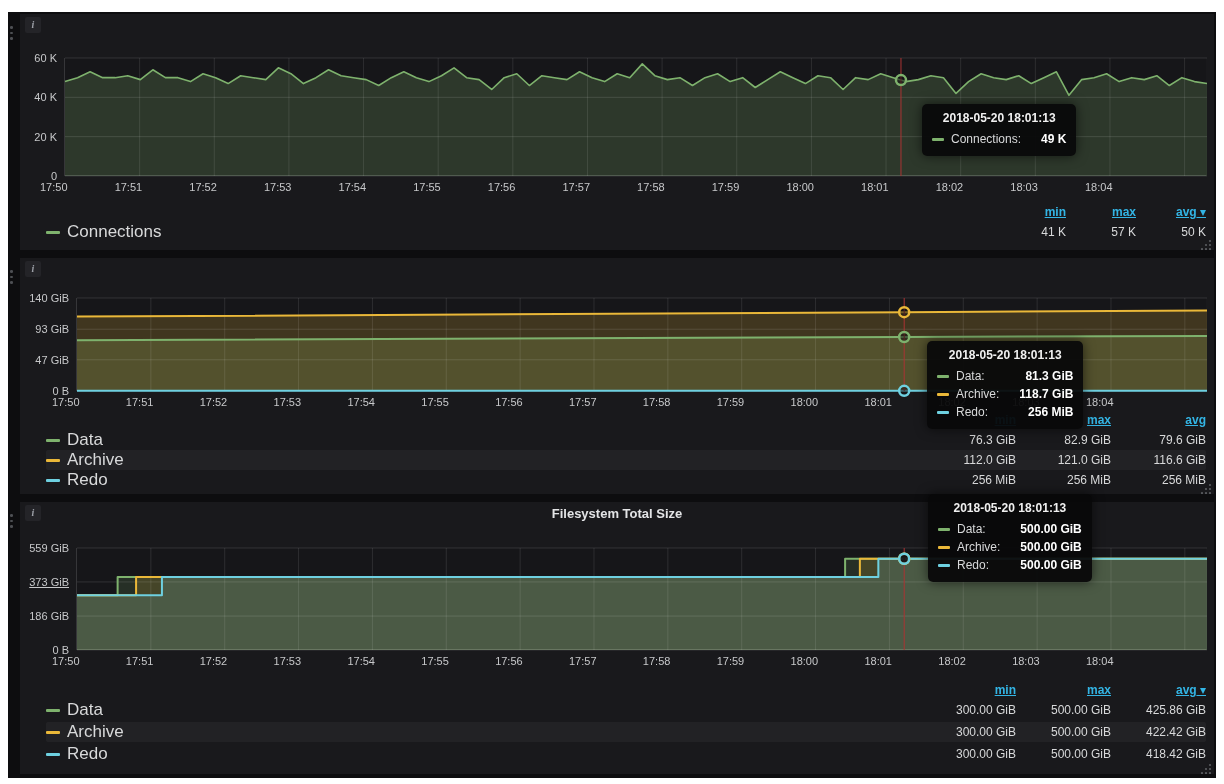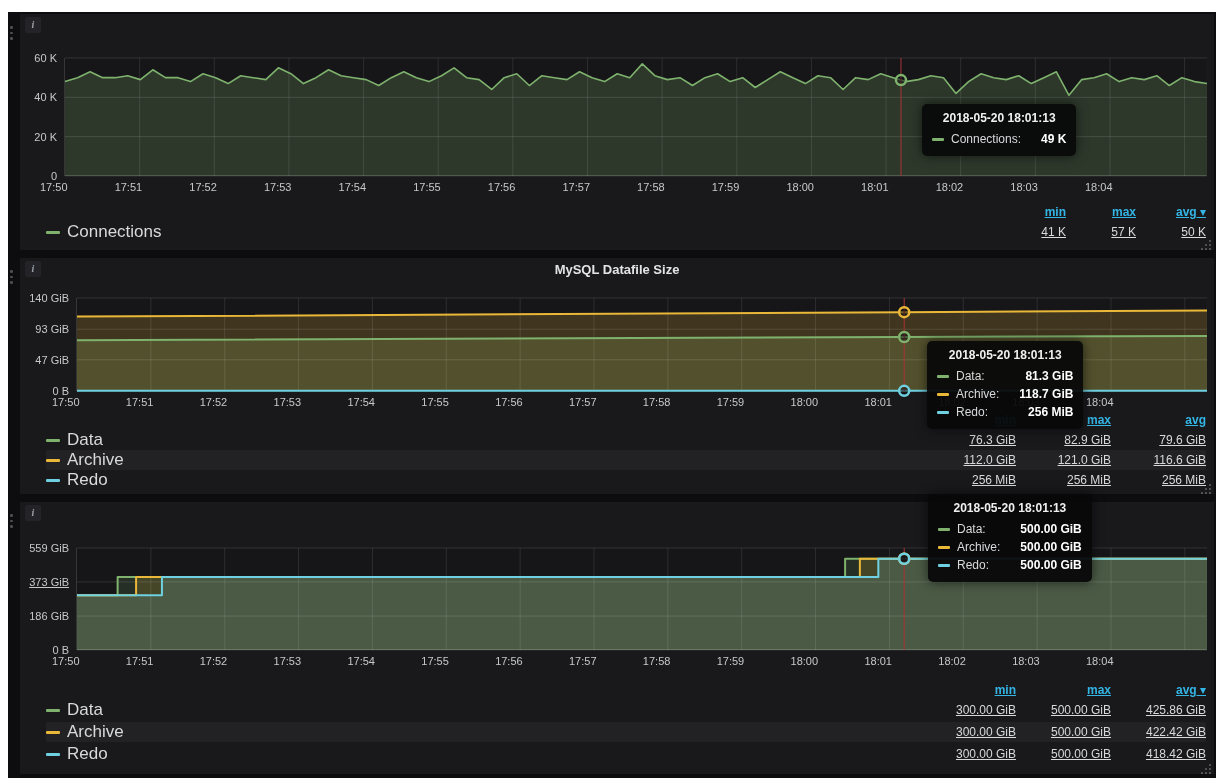--- a/index.html
+++ b/index.html
@@ -18,21 +18,21 @@
   .plot svg { position:absolute; left:0; top:0; overflow:visible; }
   .tick-y { position:absolute; left:0; text-align:right; font-size:11px; color:#c7c8ca; height:14px; line-height:14px; }
   .tick-x { position:absolute; font-size:11px; color:#c7c8ca; height:14px; line-height:14px; }
   .legend-area { position:absolute; left:0; right:0; padding:0 8px 0 26px; }
   .lg-row { display:grid; align-items:center; height:20px; border-radius:2px; }
   .lg-hdr { height:16px; margin-bottom:2px; }
   .lg-hdr span { font-size:12px; font-weight:bold; color:#33B5E5; text-align:right; cursor:pointer;text-decoration:underline; }
   .lg-alt { background:rgba(255,255,255,0.045); }
   .lg-label { display:flex; align-items:center; font-size:17px; color:#d8d9da; cursor:pointer; }
   .dash { display:inline-block; width:14px; height:3px; border-radius:1px; margin-right:7px; }
-  .lg-val { font-size:12px; color:#d8d9da; text-align:right;text-decoration:underline; }
+  .lg-val { font-size:12px; color:#d8d9da; text-align:right; }
   .tooltip { position:absolute; background:rgba(8,8,9,0.95); border-radius:5px;
     padding:7px 10px 8px 10px; box-shadow:0 0 12px rgba(0,0,0,0.6); z-index:20; white-space:nowrap; }
   .tt-time { font-size:12px; font-weight:bold; color:#f0f0f0; text-align:center; margin-bottom:5px; }
   .tt-row { display:flex; align-items:center; font-size:12px; color:#d8d9da; height:18px; }
   .tt-row .dash { width:12px; }
   .tt-name { margin-right:20px; }
   .tt-val { margin-left:auto; font-weight:bold; color:#ffffff; }
   .resize-handle { position:absolute; right:2px; bottom:2px; width:12px; height:12px; cursor:nwse-resize; }
   .drag-dots { position:absolute; left:2px; width:8px; display:flex; flex-direction:column; gap:3px; cursor:grab; }
   .drag-dots i { width:2.5px; height:2.5px; border-radius:50%; background:#4d4f53; }
@@ -123,21 +123,20 @@
         </svg></div>
   </section>
 
   <div class="drag-dots" style="top:258px">
       <i></i>
       <i></i>
       <i></i>
     </div>
   <section class="panel" id="panel-1" style="top:246px;height:236px">
     <div class="info-corner">i</div>
-    <div class="panel-title">MySQL Datafile Size</div>
     <div class="plot" style="left: 56px; top: 40px; width: 1130px; height: 93px;">
         <svg class="plot-svg" width="1130" height="93">
           <path d="M0,42.315000000000005L827.18954248366,38.99357142857143L1130,37.93071428571428L1130,93L0,93Z" fill="#7EB26D" fill-opacity="0.22" stroke="none"></path>
           <path d="M0,18.599999999999994L827.18954248366,14.149285714285714L1130,12.621428571428568L1130,93L0,93Z" fill="#EAB839" fill-opacity="0.2" stroke="none"></path>
           <path d="M0,92.83392857142857L1130,92.83392857142857L1130,93L0,93Z" fill="#6ED0E0" fill-opacity="0.25" stroke="none"></path>
           <line x1="0" x2="1130" y1="93" y2="93" stroke="rgba(255,255,255,0.12)" stroke-width="1"></line>
           <line x1="0" x2="1130" y1="61.77857142857144" y2="61.77857142857144" stroke="rgba(255,255,255,0.12)" stroke-width="1"></line>
           <line x1="0" x2="1130" y1="31.221428571428575" y2="31.221428571428575" stroke="rgba(255,255,255,0.12)" stroke-width="1"></line>
           <line x1="0" x2="1130" y1="0" y2="0" stroke="rgba(255,255,255,0.12)" stroke-width="1"></line>
           <line x1="73.8562091503268" x2="73.8562091503268" y1="0" y2="93" stroke="rgba(255,255,255,0.10)" stroke-width="1"></line>
@@ -223,20 +222,21 @@
         </svg></div>
   </section>
 
   <div class="drag-dots" style="top:502px">
       <i></i>
       <i></i>
       <i></i>
     </div>
   <section class="panel" id="panel-2" style="top:490px;height:272px">
     <div class="info-corner">i</div>
+    <div class="panel-title">Filesystem Total Size</div>
     <div class="plot" style="left: 56px; top: 46px; width: 1130px; height: 102px;">
         <svg class="plot-svg" width="1130" height="102">
           <path d="M0,47.25939177101968L40.62091503267974,47.25939177101968L40.62091503267974,29.01252236135957L768.1045751633987,29.01252236135957L768.1045751633987,10.765652951699465L1130,10.765652951699465L1130,102L0,102Z" fill="#7EB26D" fill-opacity="0.16" stroke="none"></path>
           <path d="M0,47.25939177101968L59.08496732026144,47.25939177101968L59.08496732026144,29.01252236135957L782.875816993464,29.01252236135957L782.875816993464,10.765652951699465L1130,10.765652951699465L1130,102L0,102Z" fill="#EAB839" fill-opacity="0.16" stroke="none"></path>
           <path d="M0,47.25939177101968L84.93464052287581,47.25939177101968L84.93464052287581,29.01252236135957L801.3398692810457,29.01252236135957L801.3398692810457,10.765652951699465L1130,10.765652951699465L1130,102L0,102Z" fill="#6ED0E0" fill-opacity="0.16" stroke="none"></path>
           <line x1="0" x2="1130" y1="102" y2="102" stroke="rgba(255,255,255,0.12)" stroke-width="1"></line>
           <line x1="0" x2="1130" y1="68.0608228980322" y2="68.0608228980322" stroke="rgba(255,255,255,0.12)" stroke-width="1"></line>
           <line x1="0" x2="1130" y1="33.93917710196779" y2="33.93917710196779" stroke="rgba(255,255,255,0.12)" stroke-width="1"></line>
           <line x1="0" x2="1130" y1="0" y2="0" stroke="rgba(255,255,255,0.12)" stroke-width="1"></line>
           <line x1="73.8562091503268" x2="73.8562091503268" y1="0" y2="102" stroke="rgba(255,255,255,0.10)" stroke-width="1"></line>

